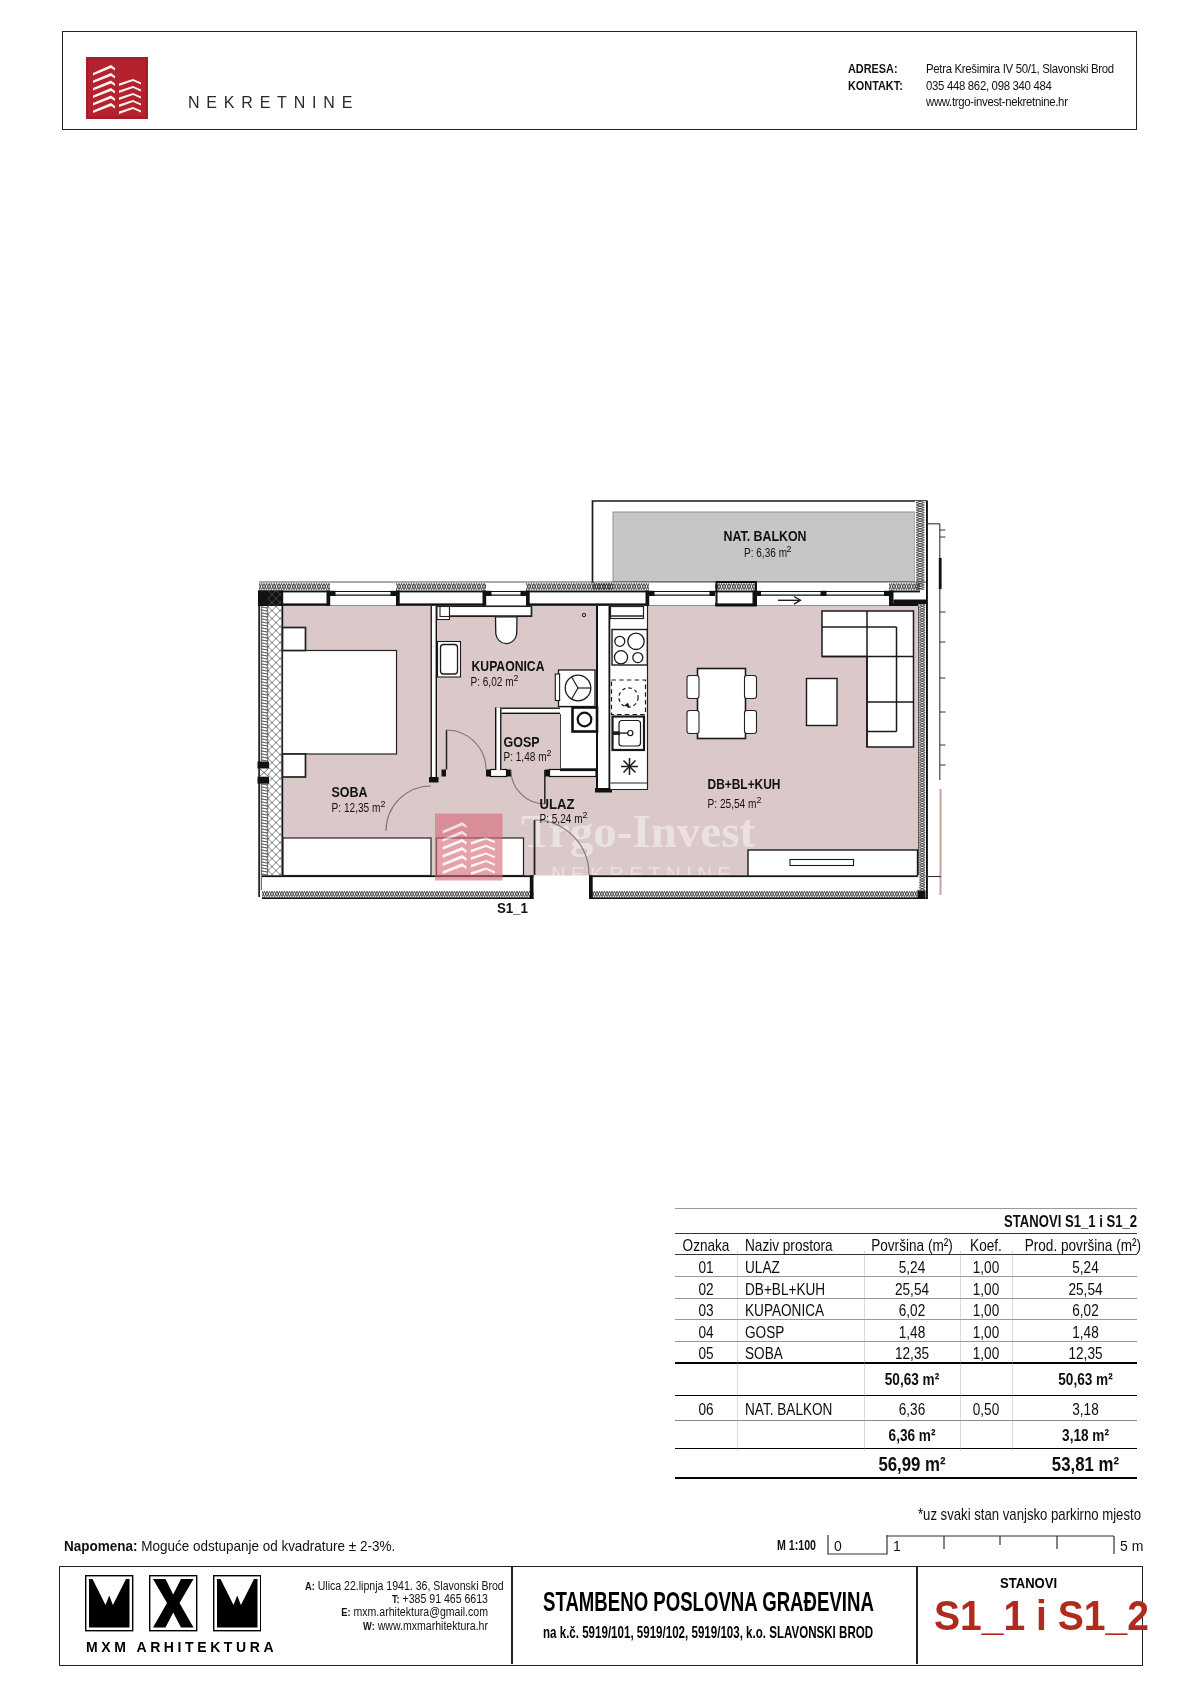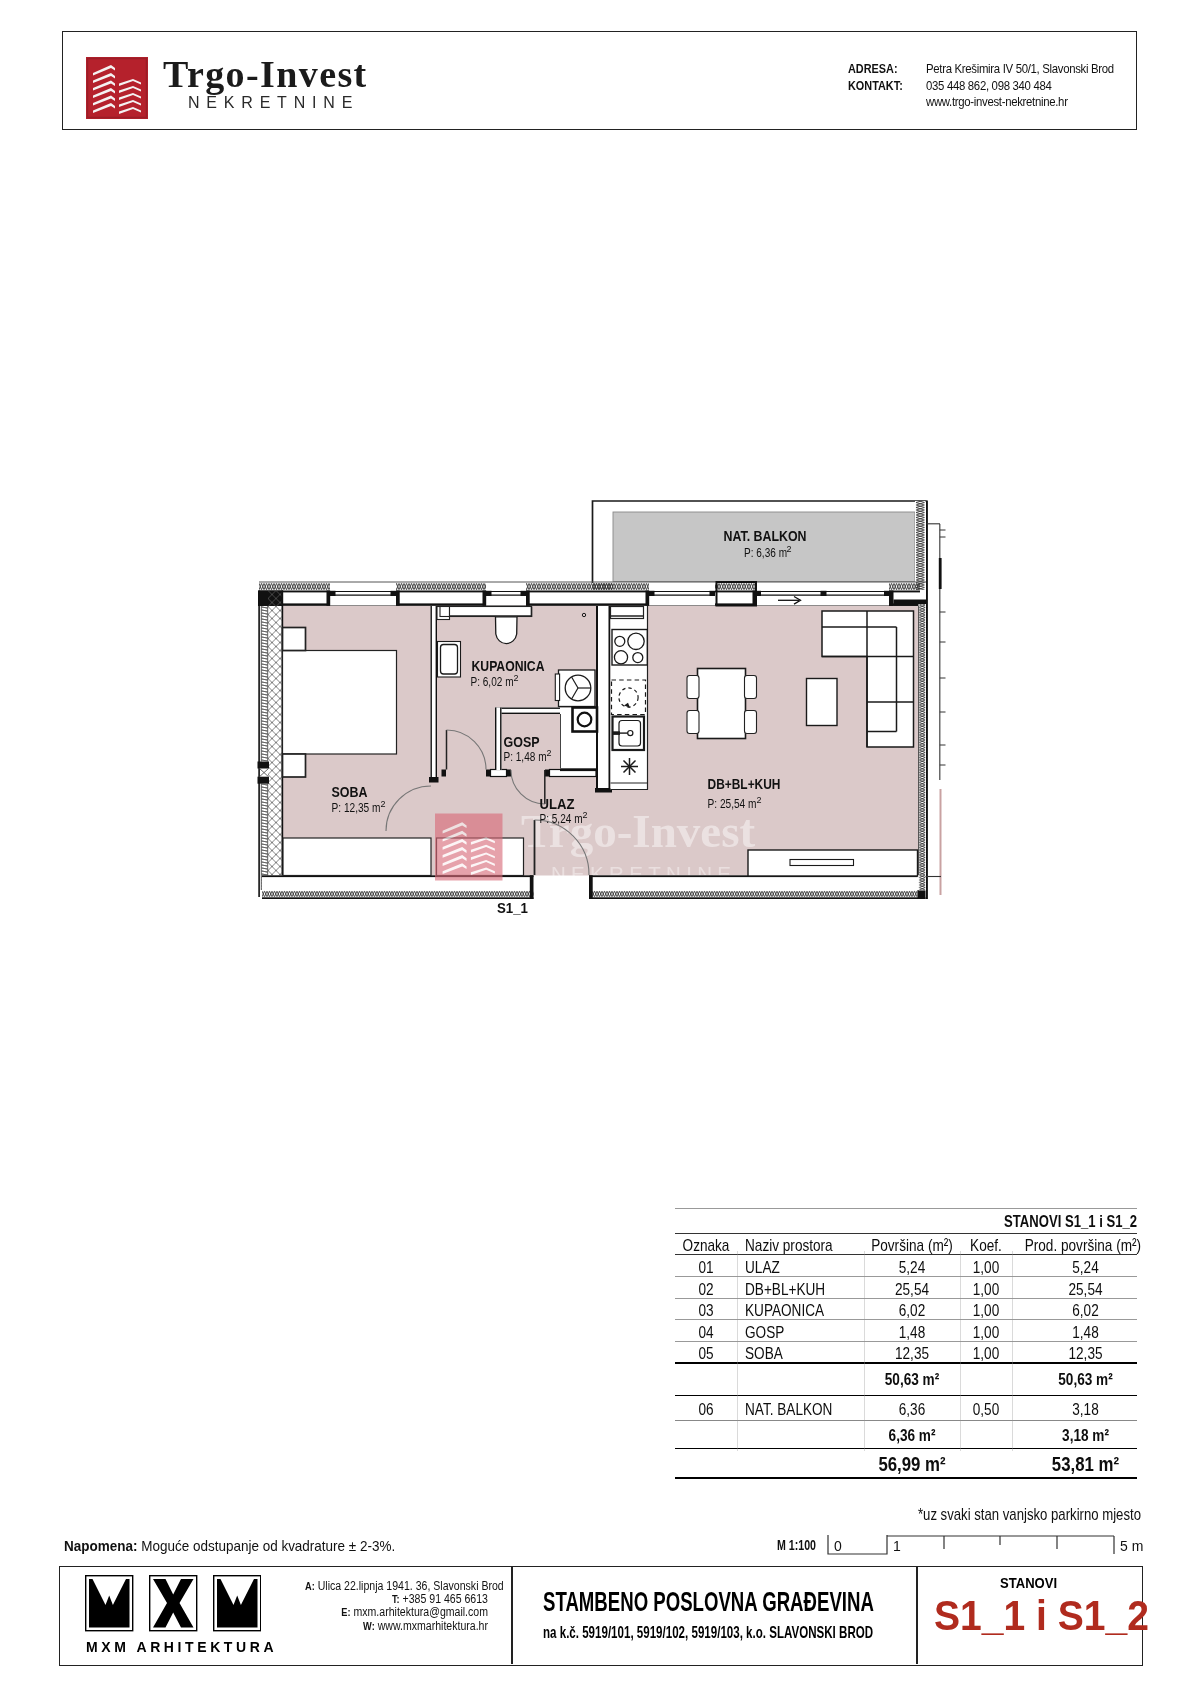--- a/index.html
+++ b/index.html
@@ -28,21 +28,20 @@
     <path d="M7,46 L25,38.5 L29,41.5 L29,44 L25,41.5 L7,48.5 Z"></path>
     <path d="M7,53.5 L25,46 L29,49 L29,51.5 L25,49 L7,56 Z"></path>
     <path d="M33,26.5 L47,22 L55,25.5 L55,27.5 L47,24 L33,29 Z"></path>
     <path d="M33,33.5 L47,29 L55,32.5 L55,34.5 L47,31 L33,36 Z"></path>
     <path d="M33,40.5 L47,36 L55,39.5 L55,41.5 L47,38 L33,43 Z"></path>
     <path d="M33,47.5 L47,43 L55,46.5 L55,48.5 L47,45 L33,50 Z"></path>
     <path d="M33,54.5 L47,50 L55,53.5 L55,55.5 L47,52 L33,57 Z"></path>
   </g>
 </svg>
 
-<div class="abs" style="left:163px;top:52px;width:300px;font-family:'Liberation Serif',serif;font-weight:bold;font-size:38px;color:#1b1b1b;letter-spacing:1.4px;">Trgo‑Invest</div>
 
 <div class="abs" style="left:188px;top:94px;font-size:16px;letter-spacing:6.8px;color:#2a2a2a;">NEKRETNINE</div>
 
 <div class="abs" style="left:848px;top:61px;font-size:12.8px;font-weight:bold;line-height:16.5px;color:#111;transform:scaleX(0.85);transform-origin:0 0;">ADRESA:<br>KONTAKT:</div>
 
 <div class="abs" style="left:926px;top:61px;font-size:12.8px;letter-spacing:-0.35px;line-height:16.5px;color:#111;white-space:nowrap;transform:scaleX(0.89);transform-origin:0 0;">Petra Krešimira IV 50/1, Slavonski Brod<br>035 448 862, 098 340 484<br>www.trgo-invest-nekretnine.hr</div>
 
 <svg class="abs" style="left:0;top:0;" width="1200" height="1696" viewBox="0 0 1200 1696">
   <defs>
     <pattern id="lat" width="8" height="8" patternUnits="userSpaceOnUse" patternTransform="translate(268,590.5)">

